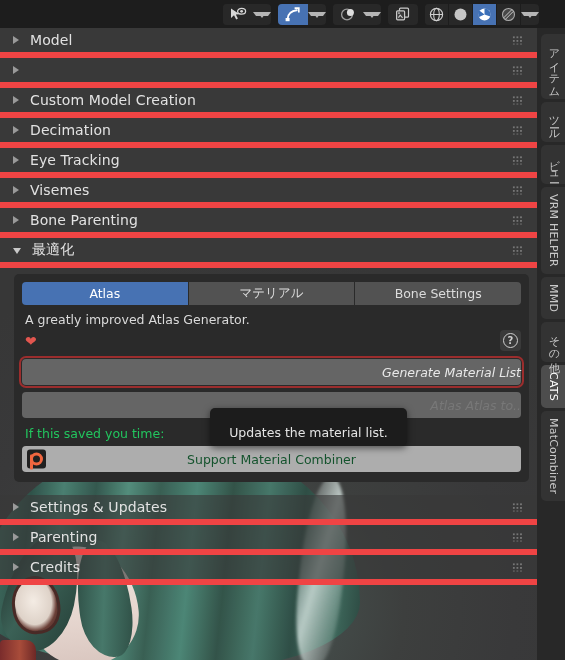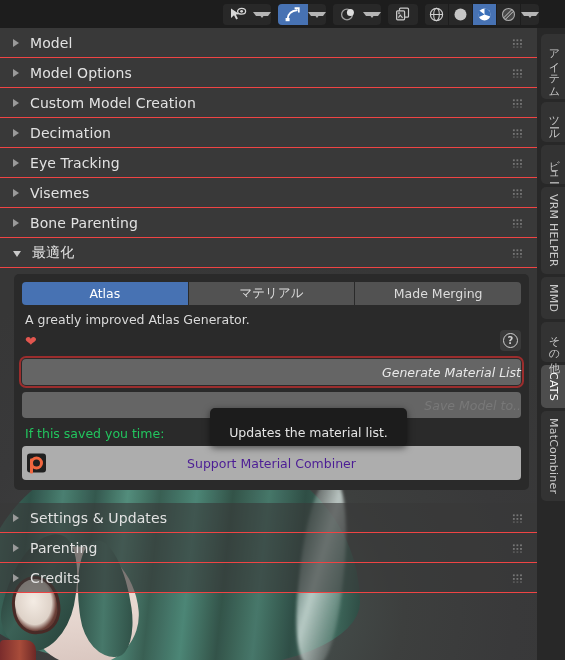--- a/index.html
+++ b/index.html
@@ -200,21 +200,21 @@
     width: 537px;
     height: 632px;
     overflow: hidden;
   }
   .panel-header {
     position: relative;
     height: 30px;
     display: flex;
     align-items: center;
     background: rgba(57,57,57,0.93);
-    border-bottom: 1px solid #ef4444;
+    border-bottom: 6px solid #ef4444;
     padding-left: 13px;
     box-sizing: border-box;
   }
   .panel-header.translucent { background: rgba(57,57,57,0.62); }
   .tri {
     width: 0; height: 0;
     margin-right: 11px;
     flex: none;
   }
   .tri.closed {
@@ -337,24 +337,24 @@
     outline-offset: 1px;
   }
   .opbtn.dim { color: #787878; }
   .saved-label {
     font-size: 12.5px;
     color: #22c55e;
     margin: 8px 0 5px 3px;
   }
   .patreon-btn {
     position: relative;
-    height: 34px;
+    height: 26px;
     border-radius: 4px;
     background: #adadad;
-    color: #4c1d95;
+    color: #14532d;
     font-size: 12.5px;
     display: flex;
     align-items: center;
     justify-content: center;
   }
   .patreon-icon {
     position: absolute;
     left: 5px;
     top: 50%;
     transform: translateY(-50%);
@@ -511,21 +511,20 @@
 
   <div id="panels">
 
     <div class="panel-header">
       <span class="tri closed"></span>
       <span class="panel-title">Model</span>
       <span class="grip"></span>
     </div>
     <div class="panel-header">
       <span class="tri closed"></span>
-      <span class="panel-title">Model Options</span>
       <span class="grip"></span>
     </div>
     <div class="panel-header">
       <span class="tri closed"></span>
       <span class="panel-title">Custom Model Creation</span>
       <span class="grip"></span>
     </div>
     <div class="panel-header">
       <span class="tri closed"></span>
       <span class="panel-title">Decimation</span>
@@ -556,39 +555,39 @@
     <div id="opt-body">
 
       <div class="tabrow">
         <div class="ttab active">
           <span>Atlas</span>
         </div>
         <div class="ttab">
           <span>マテリアル</span>
         </div>
         <div class="ttab">
-          <span>Made Merging</span>
+          <span>Bone Settings</span>
         </div>
       </div>
 
       <div class="desc-line">A greatly improved Atlas Generator.</div>
 
       <div class="made-row">
         <span class="heart">❤</span>
         <span class="help-btn">
           <span class="help-circ">?</span>
         </span>
       </div>
 
       <div class="opbtn hl">
         <span>Generate Material List</span>
       </div>
 
       <div class="opbtn dim">
-        <span>Save Model to..</span>
+        <span>Atlas Atlas to..</span>
       </div>
 
       <div class="saved-label">If this saved you time:</div>
 
       <div class="patreon-btn">
         <span class="patreon-icon">
           <span class="patreon-p"></span>
         </span>
         <span>Support Material Combiner</span>
       </div>

